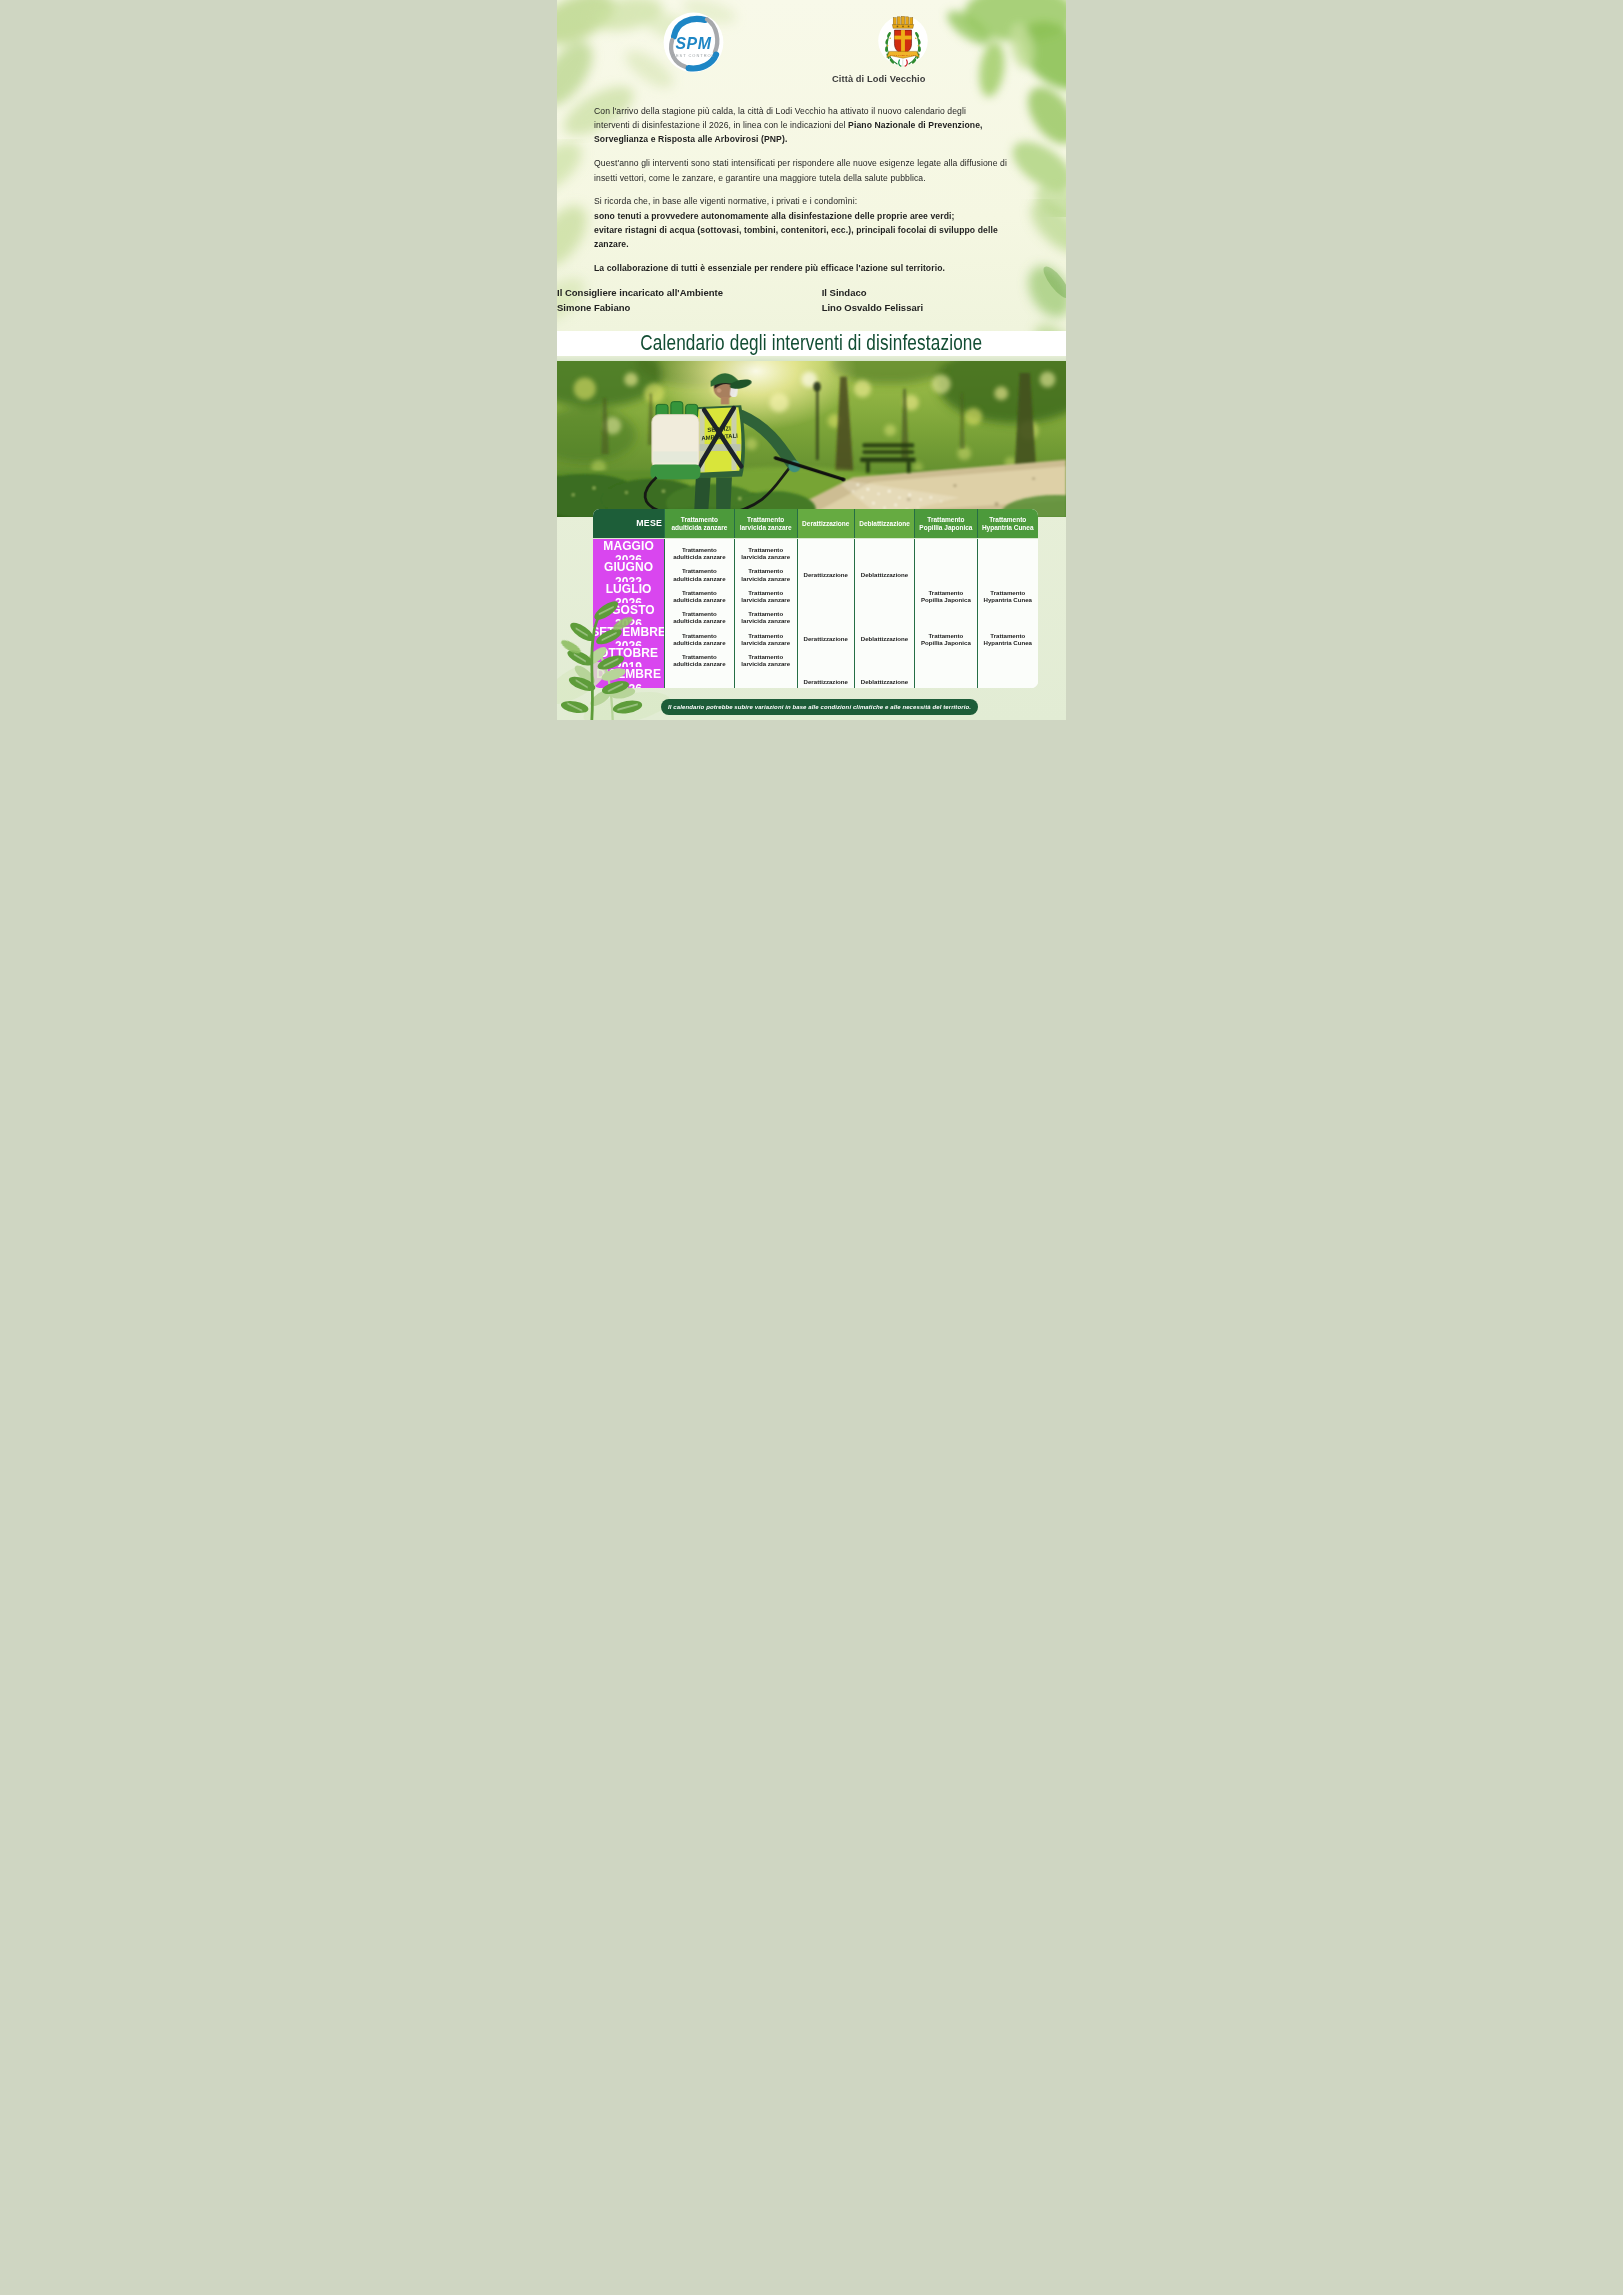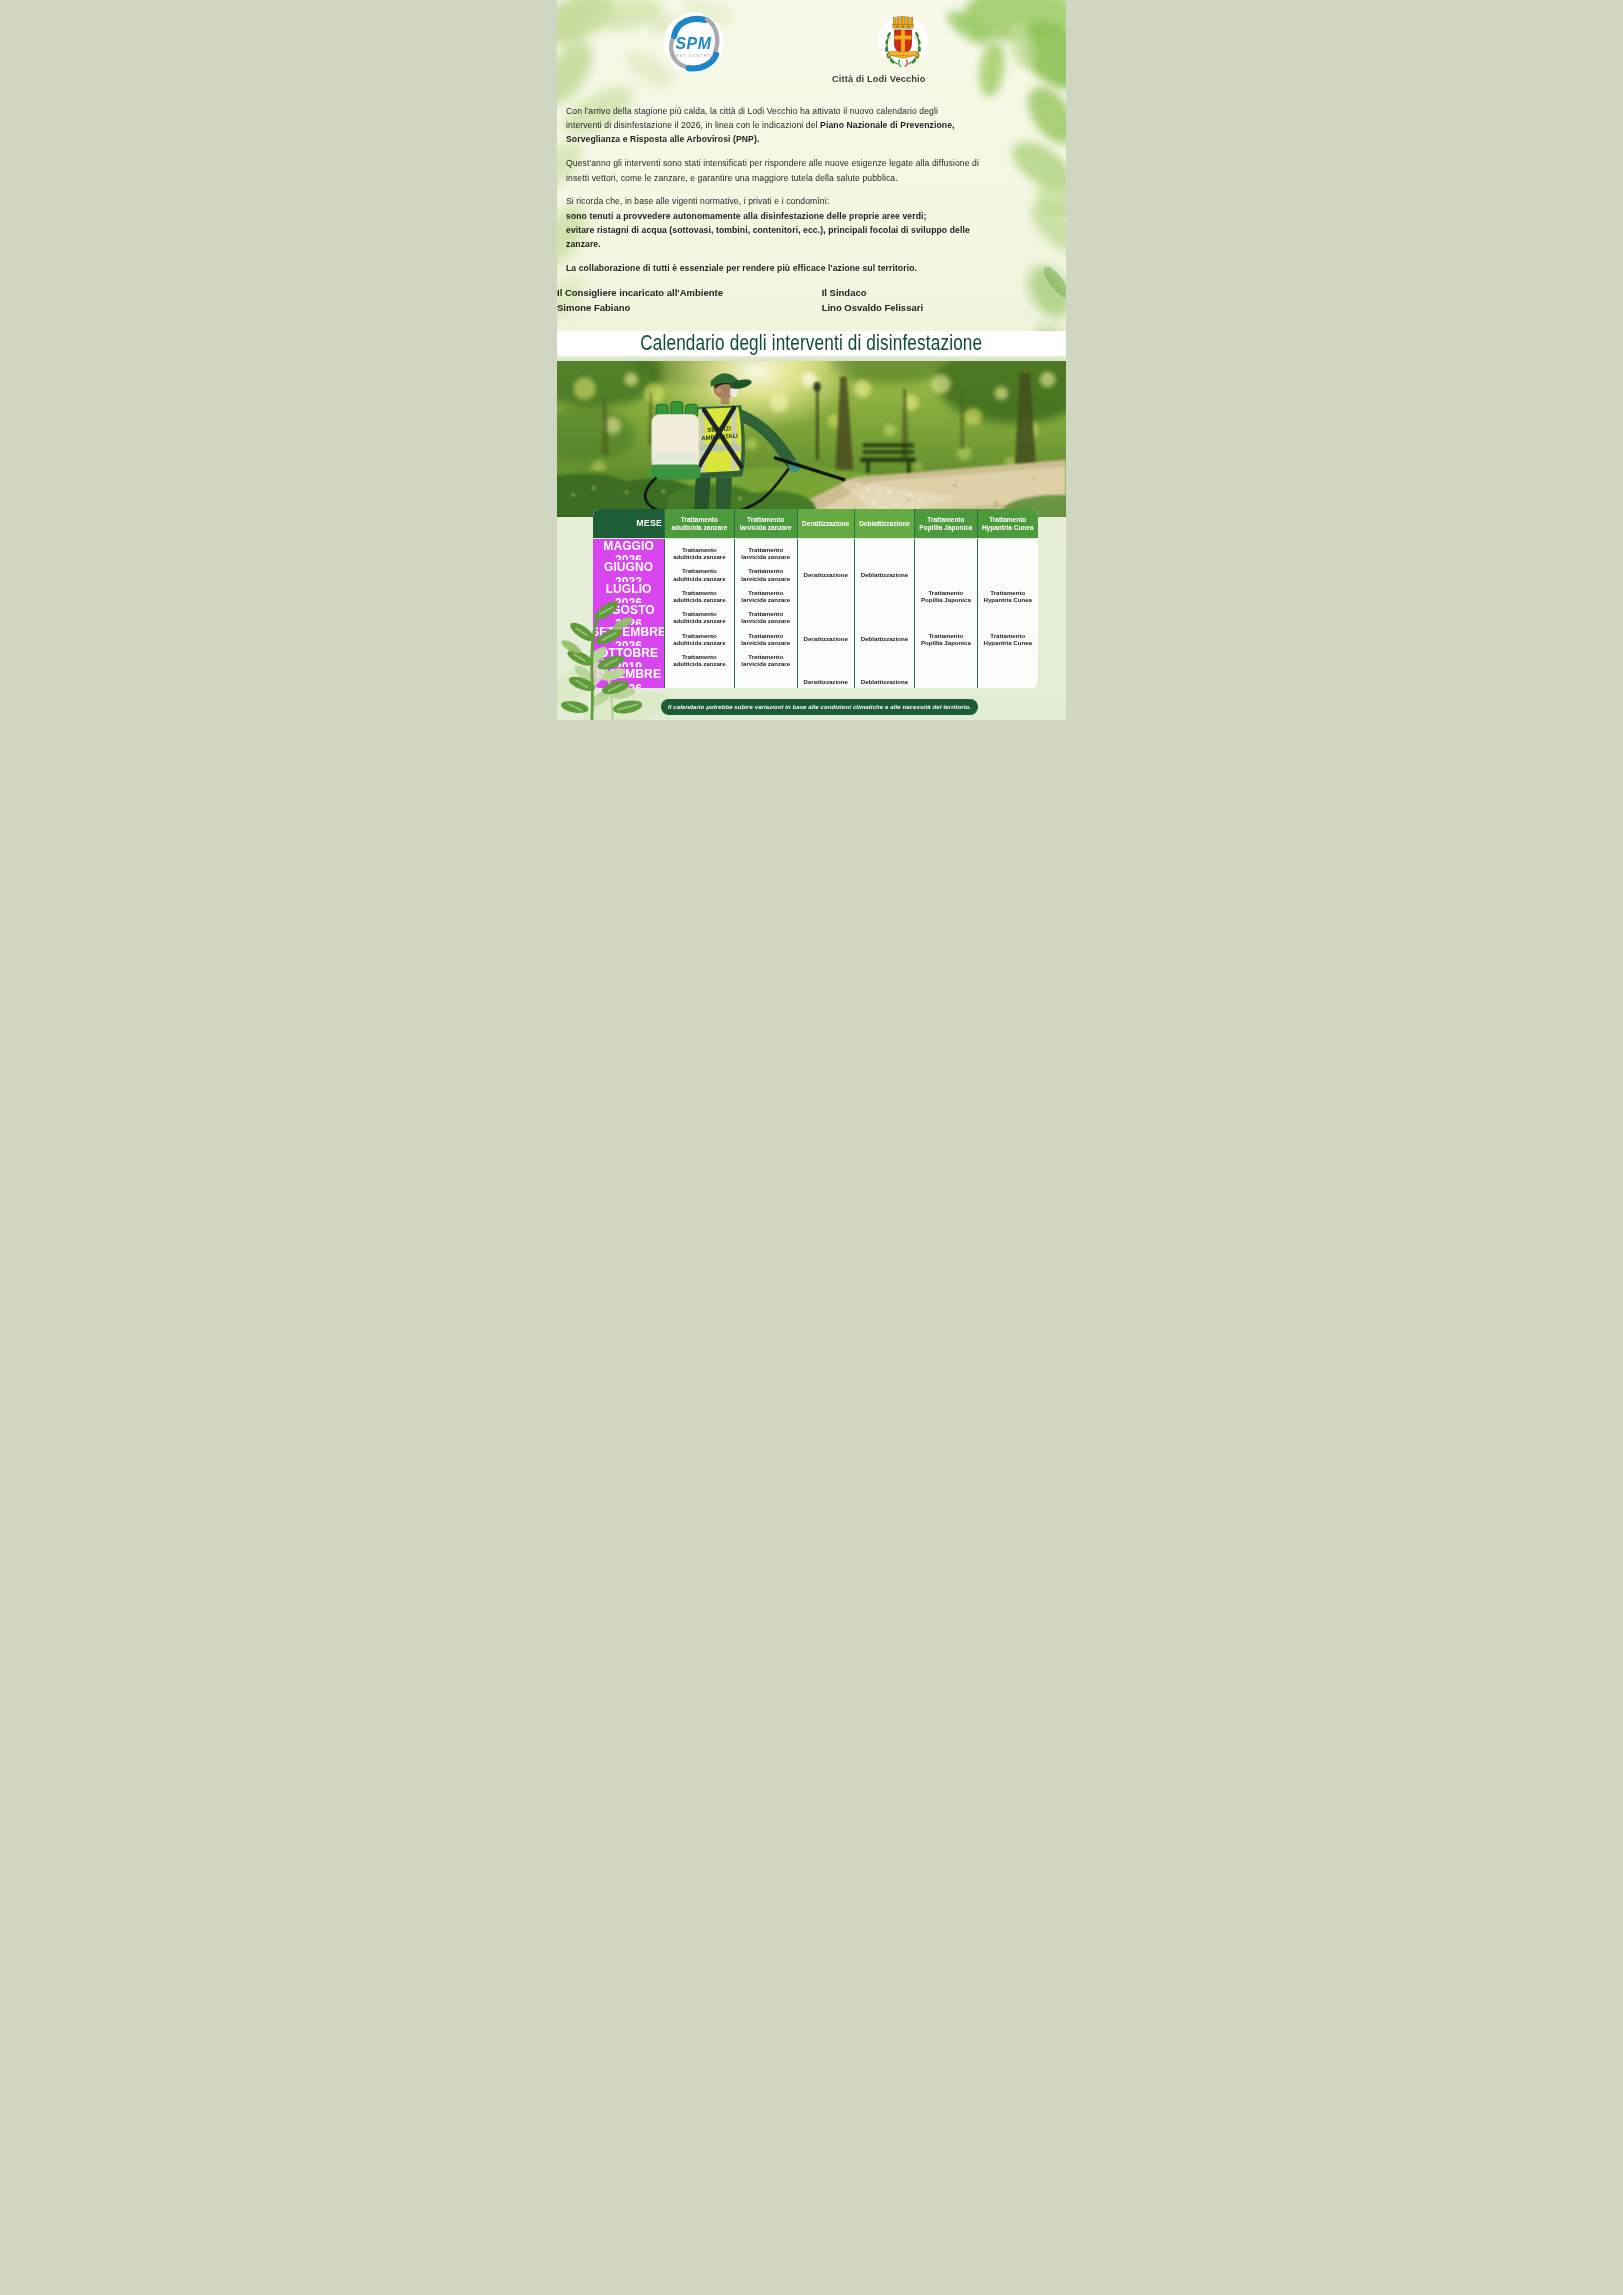--- a/index.html
+++ b/index.html
@@ -8,21 +8,21 @@
     background:linear-gradient(180deg,#f8f9e9 0%,#f5f7e2 30%,#eef3db 52%,#e7efd8 70%,#e2ecd4 100%);
     font-family:"Liberation Sans",sans-serif;color:#212121;
   }
   .deco{position:absolute;pointer-events:none;}
   
   .spm-logo{position:absolute;left:106px;top:12px;width:61px;height:61px;}
   .crest{position:absolute;left:314px;top:10.2px;width:64px;height:64px;}
   .crest-caption{position:absolute;left:275px;top:74px;width:144px;
     font-size:9.3px;font-weight:bold;color:#3c3c3c;letter-spacing:0.1px;}
   
-  .intro{position:absolute;left:9px;top:104px;width:478px;font-size:8.6px;line-height:1.655;
+  .intro{position:absolute;left:37px;top:104px;width:478px;font-size:8.6px;line-height:1.655;
     letter-spacing:0.1px;color:#1f1f1f;}
   .intro p{margin:0 0 9.7px 0;white-space:pre-line;}
   .intro strong{font-weight:bold;}
   
   .signatures{position:absolute;top:285px;left:0;width:509px;display:flex;}
   .sig{font-weight:bold;font-size:9.5px;line-height:1.6;color:#222;text-align:left;}
   .sig.left{width:52%;}
   .sig.right{width:48%;}
   
   .title-band{position:absolute;top:331px;left:0;width:100%;height:24.5px;background:#ffffff;

